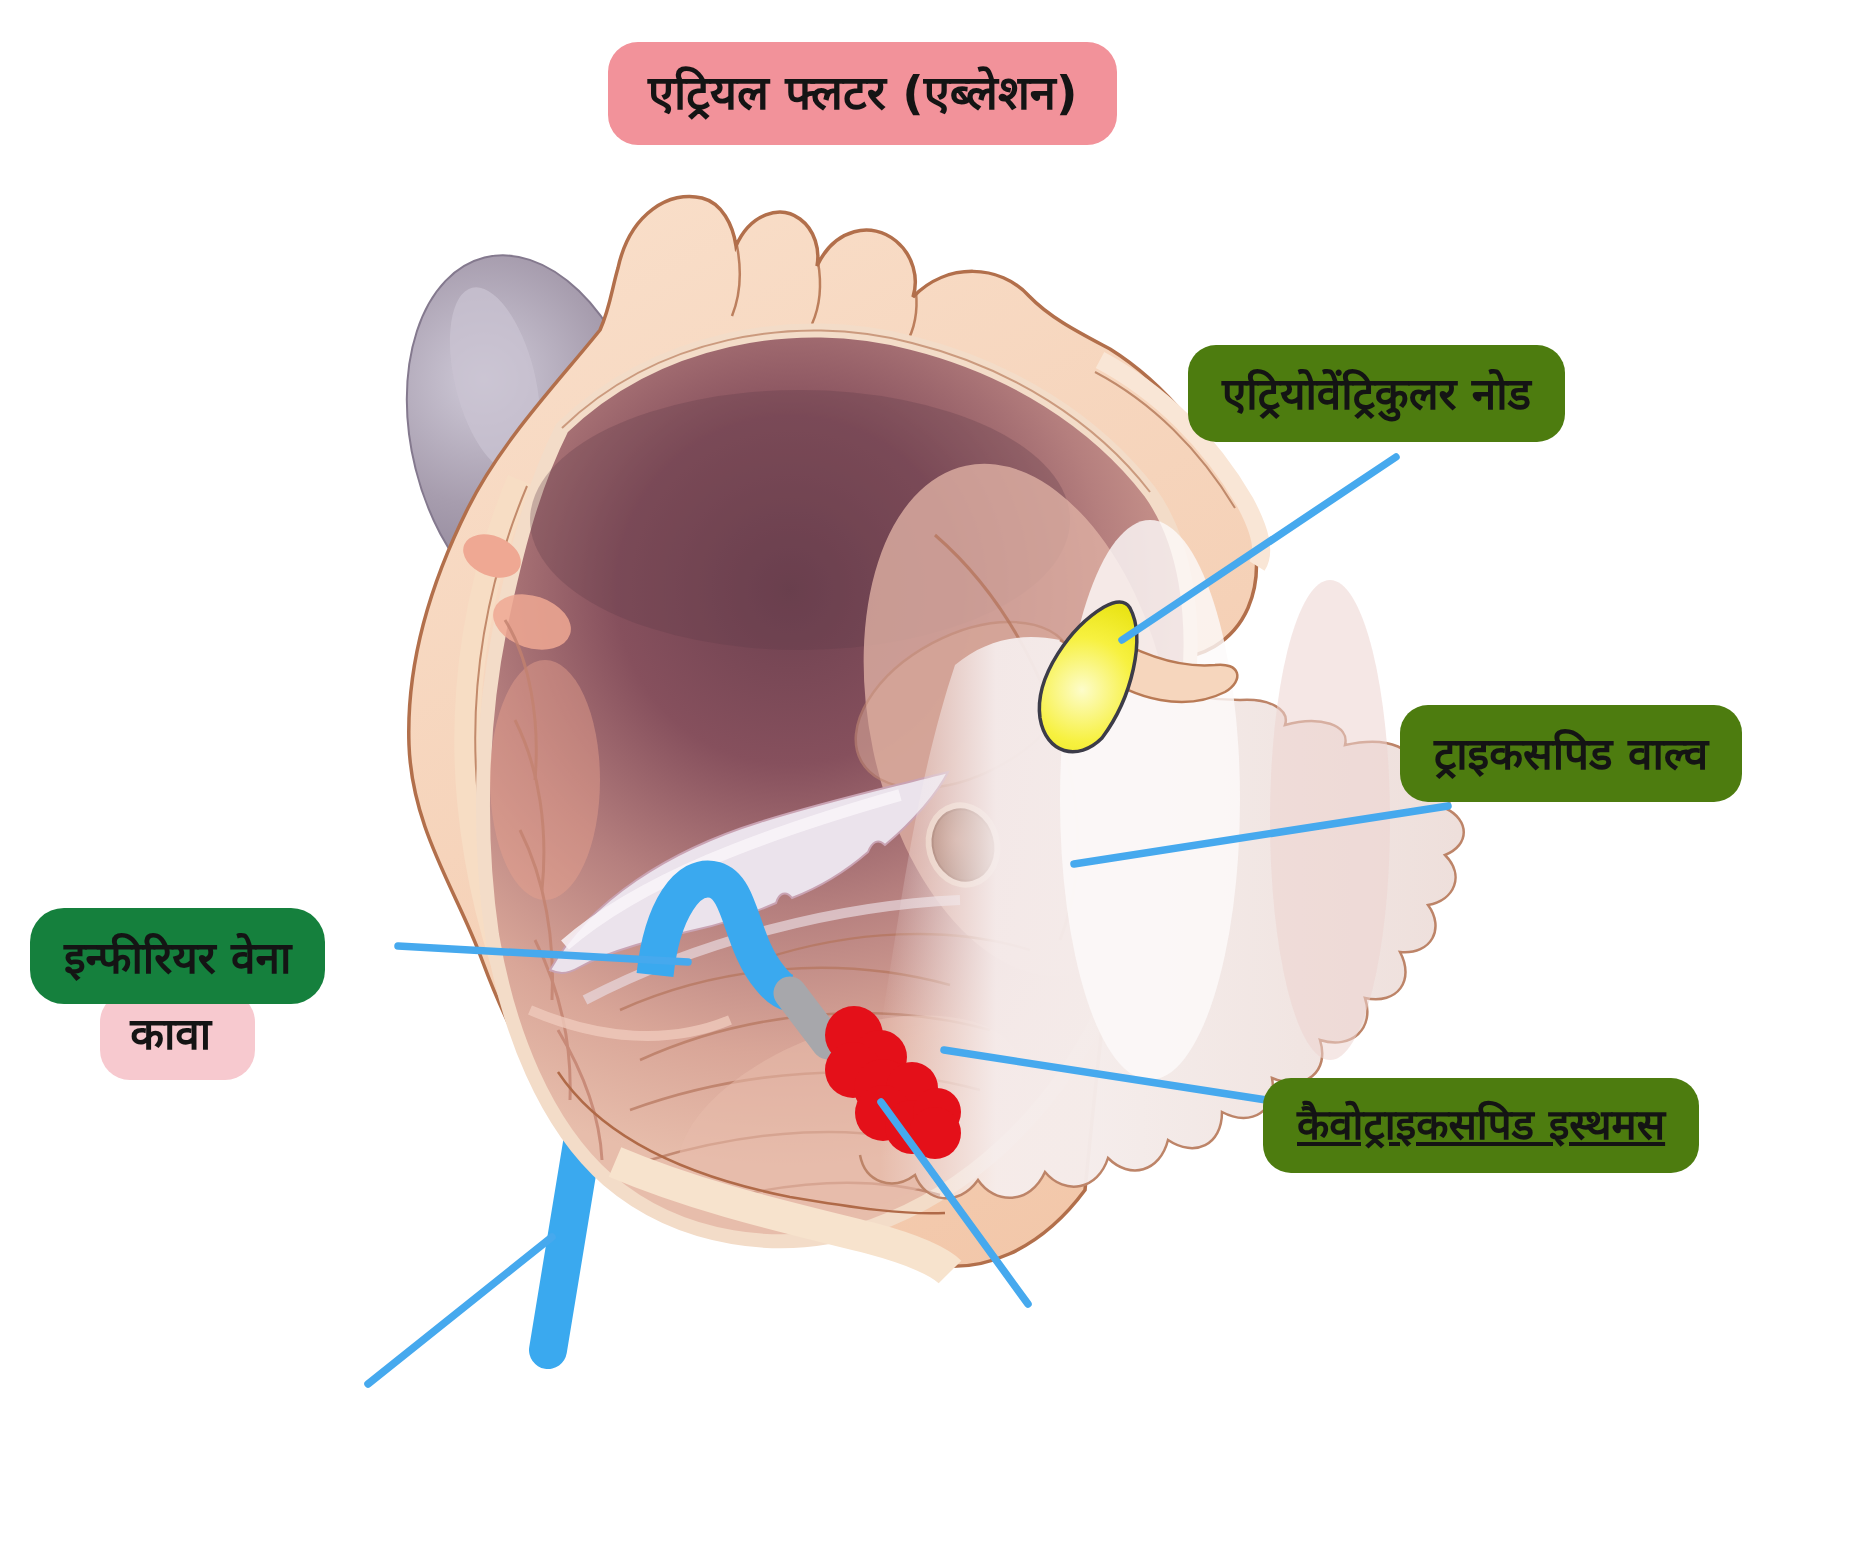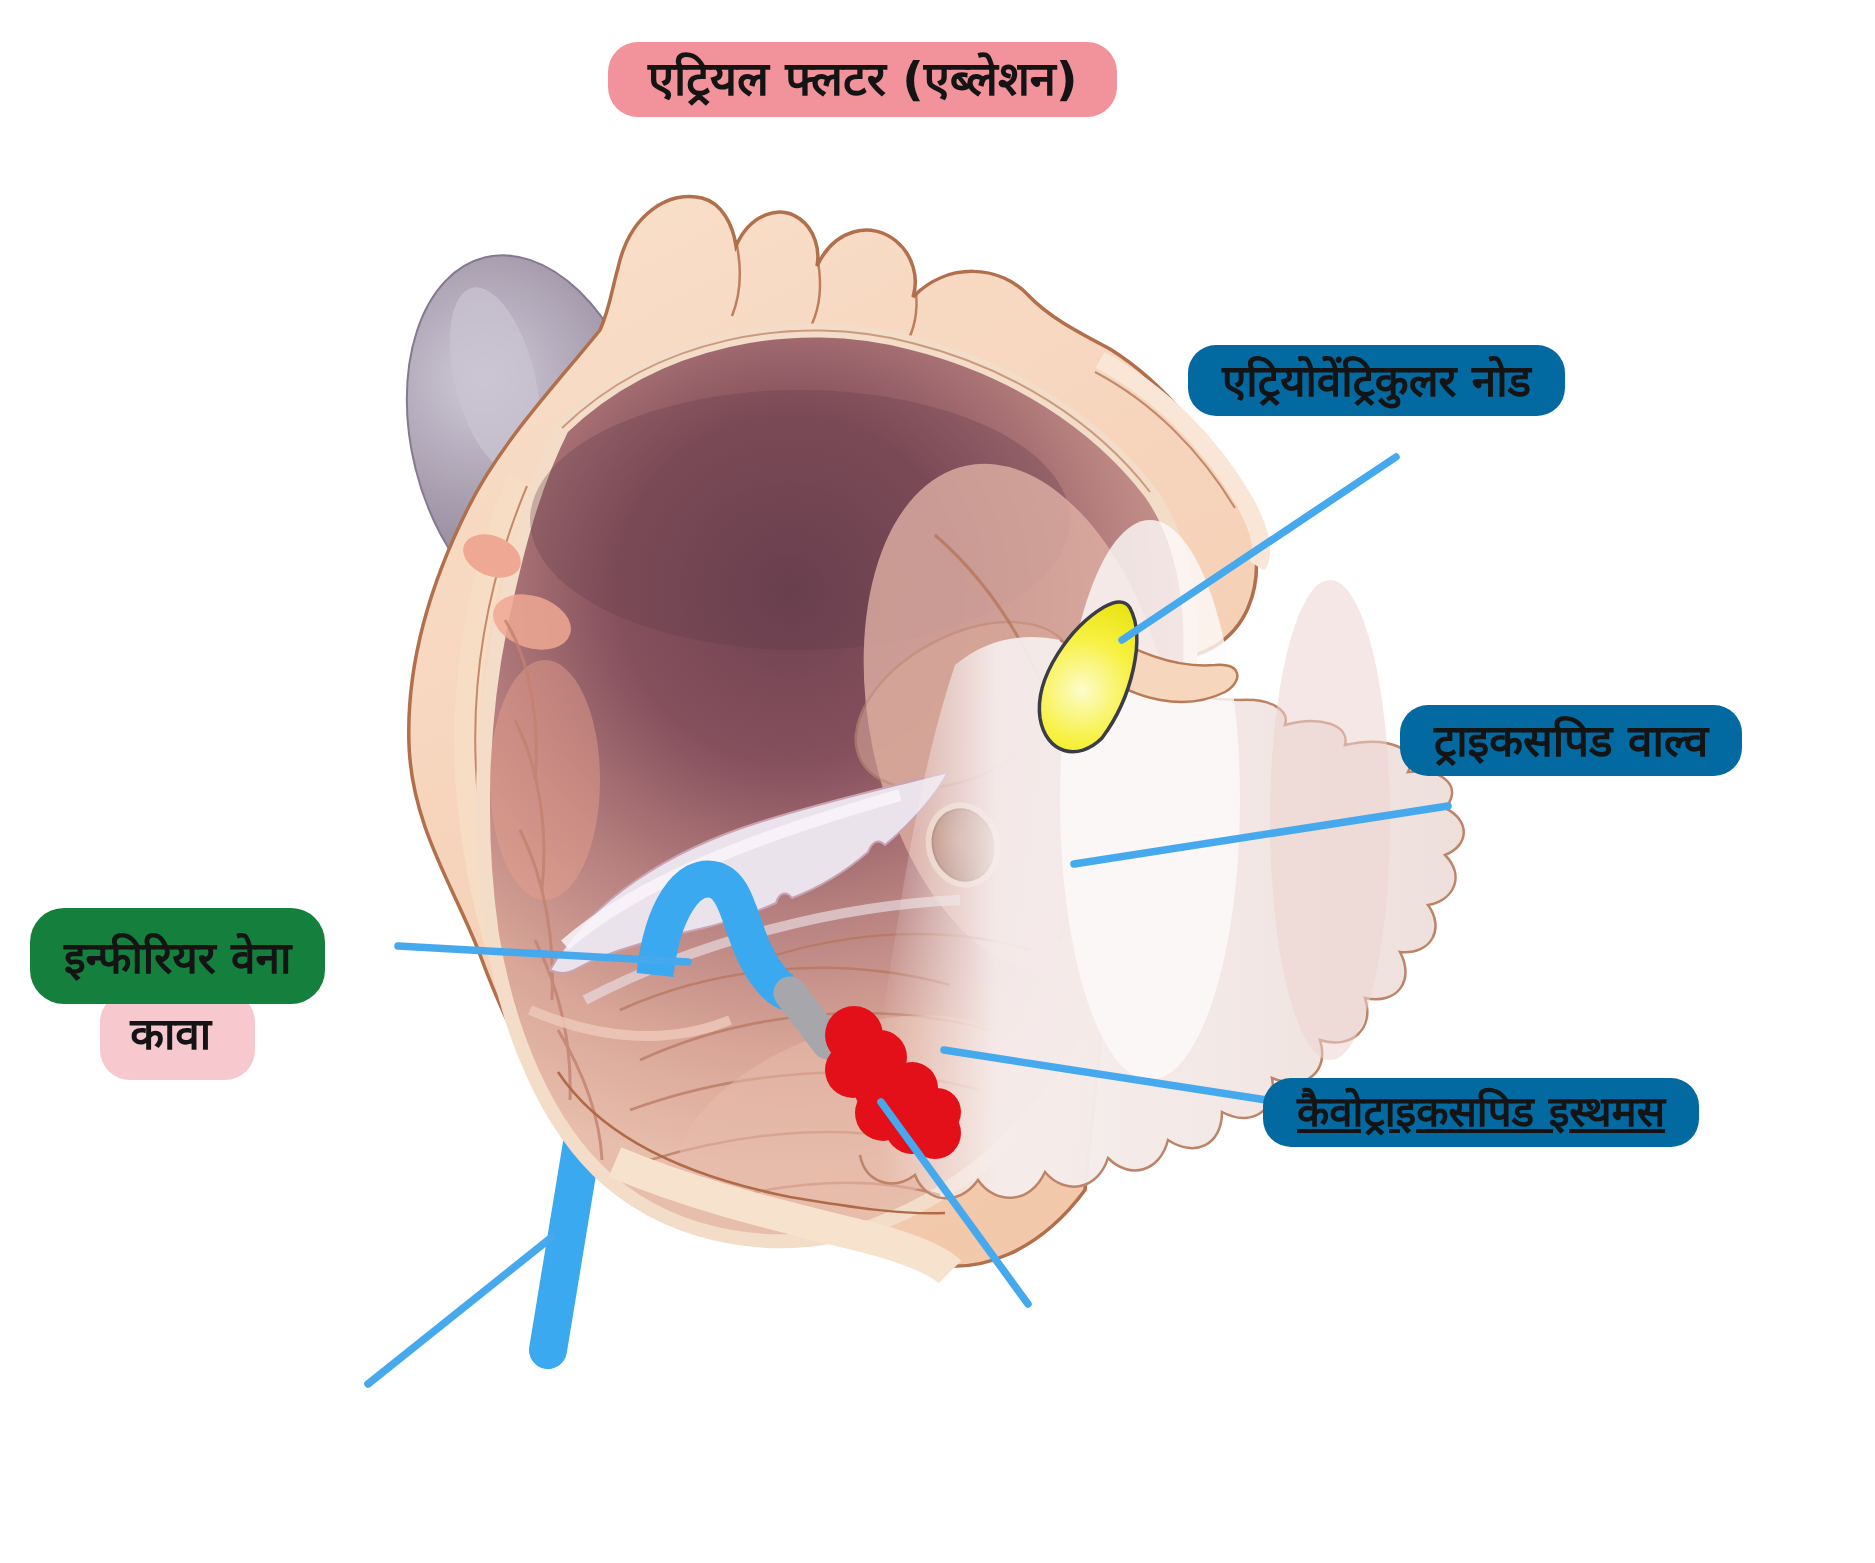--- a/index.html
+++ b/index.html
@@ -1,22 +1,22 @@
 <!DOCTYPE html>
 <html><head>
 <meta charset="utf-8">
 <style>
   html,body{margin:0;padding:0;background:#ffffff;}
   #stage{position:relative;width:1875px;height:1563px;background:#ffffff;overflow:hidden;
          font-family:"DejaVu Sans","Liberation Sans",sans-serif;}
   #art{position:absolute;left:0;top:0;width:1875px;height:1563px;}
-  .bubble{position:absolute;background:#0369a1;border-radius:28px;color:#141414;
+  .bubble{position:absolute;background:#4d7c0f;border-radius:28px;color:#141414;
           font-weight:bold;font-size:44px;line-height:1.25;white-space:nowrap;
-          padding:8px 34px;display:flex;align-items:center;justify-content:center;}
-  .bubble.title{background:#F2929A;font-size:47px;border-radius:30px;padding:8px 40px;}
+          padding:21px 34px;display:flex;align-items:center;justify-content:center;}
+  .bubble.title{background:#F2929A;font-size:47px;border-radius:30px;padding:22px 40px;}
   .ivc-wrap{position:absolute;left:30px;top:900px;}
   .ivc-row1{background:#15803d;border-radius:34px;padding:18px 34px;font-weight:bold;
             font-size:44px;color:#141414;white-space:nowrap;position:relative;z-index:2;margin-top:8px;}
   .ivc-row2{background:#F7C9CF;border-radius:30px;padding:10px 44px 18px 30px;font-weight:bold;
             font-size:44px;color:#141414;white-space:nowrap;width:fit-content;
             margin:-12px auto 0 auto;position:relative;z-index:1;text-align:center;}
 </style>
 </head>
 <body>
 

